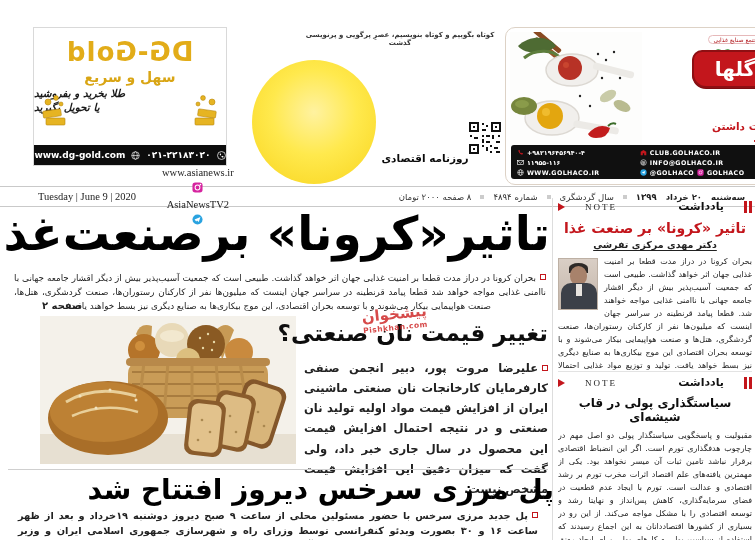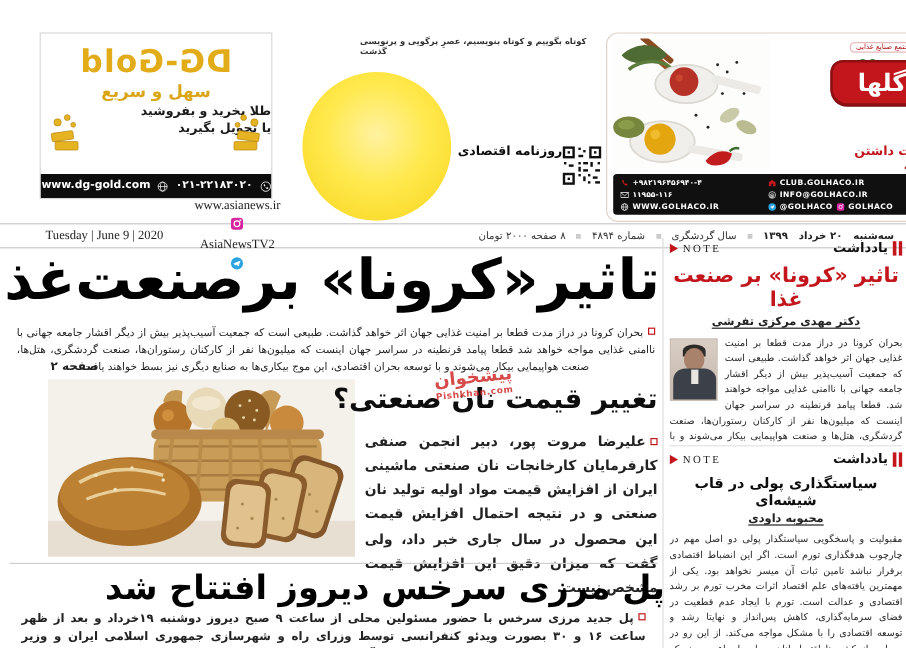--- a/index.html
+++ b/index.html
@@ -7,37 +7,37 @@
   .page { position:relative; width:755px; height:540px; background:#fff; overflow:hidden;
           font-family:"DejaVu Sans", sans-serif; color:#111; }
 
   
   .ad-dg { position:absolute; left:33px; top:27px; width:194px; height:139px;
            background:#fff; border:1px solid #d9d9d9; }
   .dg-logo { margin-top:9px; text-align:center; font-size:26px; font-weight:bold;
              color:#e2ac18; letter-spacing:1px; }
   .dg-flip { display:inline-block; transform:scaleX(-1); }
   .dg-l1 { text-align:center; font-size:14px; font-weight:bold; color:#d9a514; margin-top:2px; }
-  .dg-l2, .dg-l3 { text-align:right; font-size:10.5px; font-weight:bold; color:#1a1a1a; margin-top:2px; }
+  .dg-l2, .dg-l3 { text-align:left; font-size:10.5px; font-weight:bold; color:#1a1a1a; margin-top:2px;font-style:italic; }
   .dg-bar { position:absolute; left:0; right:0; bottom:0; height:20px; background:#0d0d0d;
             color:#fff; display:flex; align-items:center; justify-content:center; gap:6px;
             font-size:9px; font-weight:bold; direction:rtl; }
   .dg-bar svg { display:block; }
   .gold-pile { position:absolute; top:62px; }
   .gold-pile.left { left:6px; } .gold-pile.right { right:6px; }
 
   
-  .tagline { position:absolute; left:300px; top:31px; width:200px; text-align:left;
+  .tagline { position:absolute; left:300px; top:31px; width:200px; text-align:center;
              font-size:7px; font-weight:bold; color:#333; direction:rtl; }
   .sun { position:absolute; left:252px; top:60px; width:124px; height:124px; border-radius:50%;
          background:radial-gradient(circle at 50% 42%, #fff2a0 0%, #ffe94d 45%, #f8d41c 100%); }
   .asia-logo { position:absolute; left:243px; top:40px; width:240px; height:150px;
                font-size:92px; font-weight:bold; color:#0c0c0c; text-align:center;
                line-height:140px; direction:rtl; }
-  .asia-sub { position:absolute; left:380px; top:120px; width:90px; text-align:center;
+  .asia-sub { position:absolute; left:380px; top:152px; width:90px; text-align:center;
               font-size:10.5px; font-weight:bold; color:#0c0c0c; direction:rtl; }
   .qr { position:absolute; left:468px; top:121px; width:34px; height:34px; }
 
   .ad-golha { position:absolute; left:505px; top:27px; width:288px; height:158px;
               background:#fff; border:1px solid #ddd2c6; border-radius:10px; overflow:hidden; }
   .golha-photo { position:absolute; left:4px; top:4px; width:132px; height:114px; }
   .golha-badge { position:absolute; right:26px; top:7px; font-size:6px; color:#b01217;
                  border:1px solid #e6b9ba; border-radius:6px; padding:0 4px; direction:rtl; }
   .chef { position:absolute; right:10px; top:10px; width:18px; height:16px; }
   .golha-logo { position:absolute; right:14px; top:22px; width:86px; height:38px;
@@ -94,28 +94,28 @@
                   font-size:28px; font-weight:bold; color:#000; direction:rtl; }
   .bridge-body { position:absolute; left:18px; top:508px; width:520px; direction:rtl;
                  font-size:9.8px; font-weight:bold; line-height:1.55; text-align:justify;
                  text-align-last:center; color:#222; }
 
   
   .side-divider { position:absolute; left:552px; top:198px; height:342px; border-left:1px solid #ddd; }
   .note { position:absolute; left:558px; width:194px; overflow:hidden; }
   .note1 { top:199px; height:171px; }
   .note2 { top:371px; height:169px; border-top:1px solid #e3e3e3; padding-top:3px; }
-  .note-head { display:flex; align-items:center; height:15px; }
+  .note-head { display:flex; align-items:center; height:15px;gap:16px; }
   .note-en { font-family:"Liberation Serif", serif; font-size:9px; letter-spacing:2px; color:#222; margin-left:4px; }
   .flag { width:0; height:0; border-top:4px solid transparent; border-bottom:4px solid transparent;
           border-left:7px solid #c3161c; }
   .note-fa { margin-left:auto; font-size:11px; font-weight:bold; color:#111; direction:rtl; }
   .red-bars { display:flex; gap:2px; margin-left:4px; }
   .red-bars i { width:3px; height:12px; background:#c3161c; display:block; }
-  .note-title { text-align:center; font-size:17px; font-weight:bold; margin-top:6px; direction:rtl; }
+  .note-title { text-align:center; font-size:14px; font-weight:bold; margin-top:6px; direction:rtl; }
   .note1 .note-title { color:#c3161c; }
   .note2 .note-title { color:#0d0d0d; font-size:12px; }
   .note-author { text-align:center; font-size:9.5px; font-weight:bold; color:#222; margin-top:3px;
                  direction:rtl; }
   .note-author span { text-decoration:underline; text-underline-offset:2px; }
   .note-body { margin-top:6px; font-size:8px; line-height:1.62; text-align:justify; color:#222;
                direction:rtl; }
   .author-photo { float:left; width:40px; height:52px; margin:2px 6px 2px 0;
                   background:linear-gradient(#d9cec5,#c4b6aa); position:relative; overflow:hidden;
                   border:1px solid #bdb0a4; }
@@ -468,17 +468,16 @@
     <div class="note-head">
       <span class="flag"></span>
       <span class="note-en">NOTE</span>
       <span class="note-fa">یادداشت</span>
       <span class="red-bars">
           <i></i>
           <i></i>
         </span>
     </div>
     <div class="note-title">سیاستگذاری پولی در قاب شیشه‌ای</div>
-    <div class="note-author"><span>محبوبه داودی</span></div>
     <div class="note-body"><span>مقبولیت و پاسخگویی سیاستگذار پولی دو اصل مهم در چارچوب هدفگذاری تورم است. اگر این انضباط اقتصادی برقرار نباشد تامین ثبات آن میسر نخواهد بود. یکی از مهمترین یافته‌های علم اقتصاد اثرات مخرب تورم بر رشد اقتصادی و عدالت است. تورم با ایجاد عدم قطعیت در فضای سرمایه‌گذاری، کاهش پس‌انداز و نهایتا رشد و توسعه اقتصادی را با مشکل مواجه می‌کند. از این رو در بسیاری از کشورها اقتصاددانان به این اجماع رسیدند که استفاده از سیاست پولی و کل‌های پولی برای ایجاد رونق در اقتصاد سیاست مشوقی نیست و مهمترین کمکی که سیاست پولی و بانک مرکزی می‌تواند به رشد اقتصاد در میان مدت کند، ایجاد ثبات در اقتصاد به کمک مهار تورم است. این‌طور به نظر می‌رسد هدف اصلی تعیین شده برای بانکداران مرکزی رسیدن به تورم پایین و باثبات بوده و قیمت‌ها مانع از آن شوند و با ثبات قیمت‌ها در اهداف تعیین شده باقی بمانند.</span></div>
   </div>
 
 </div>
 
 </body></html>

